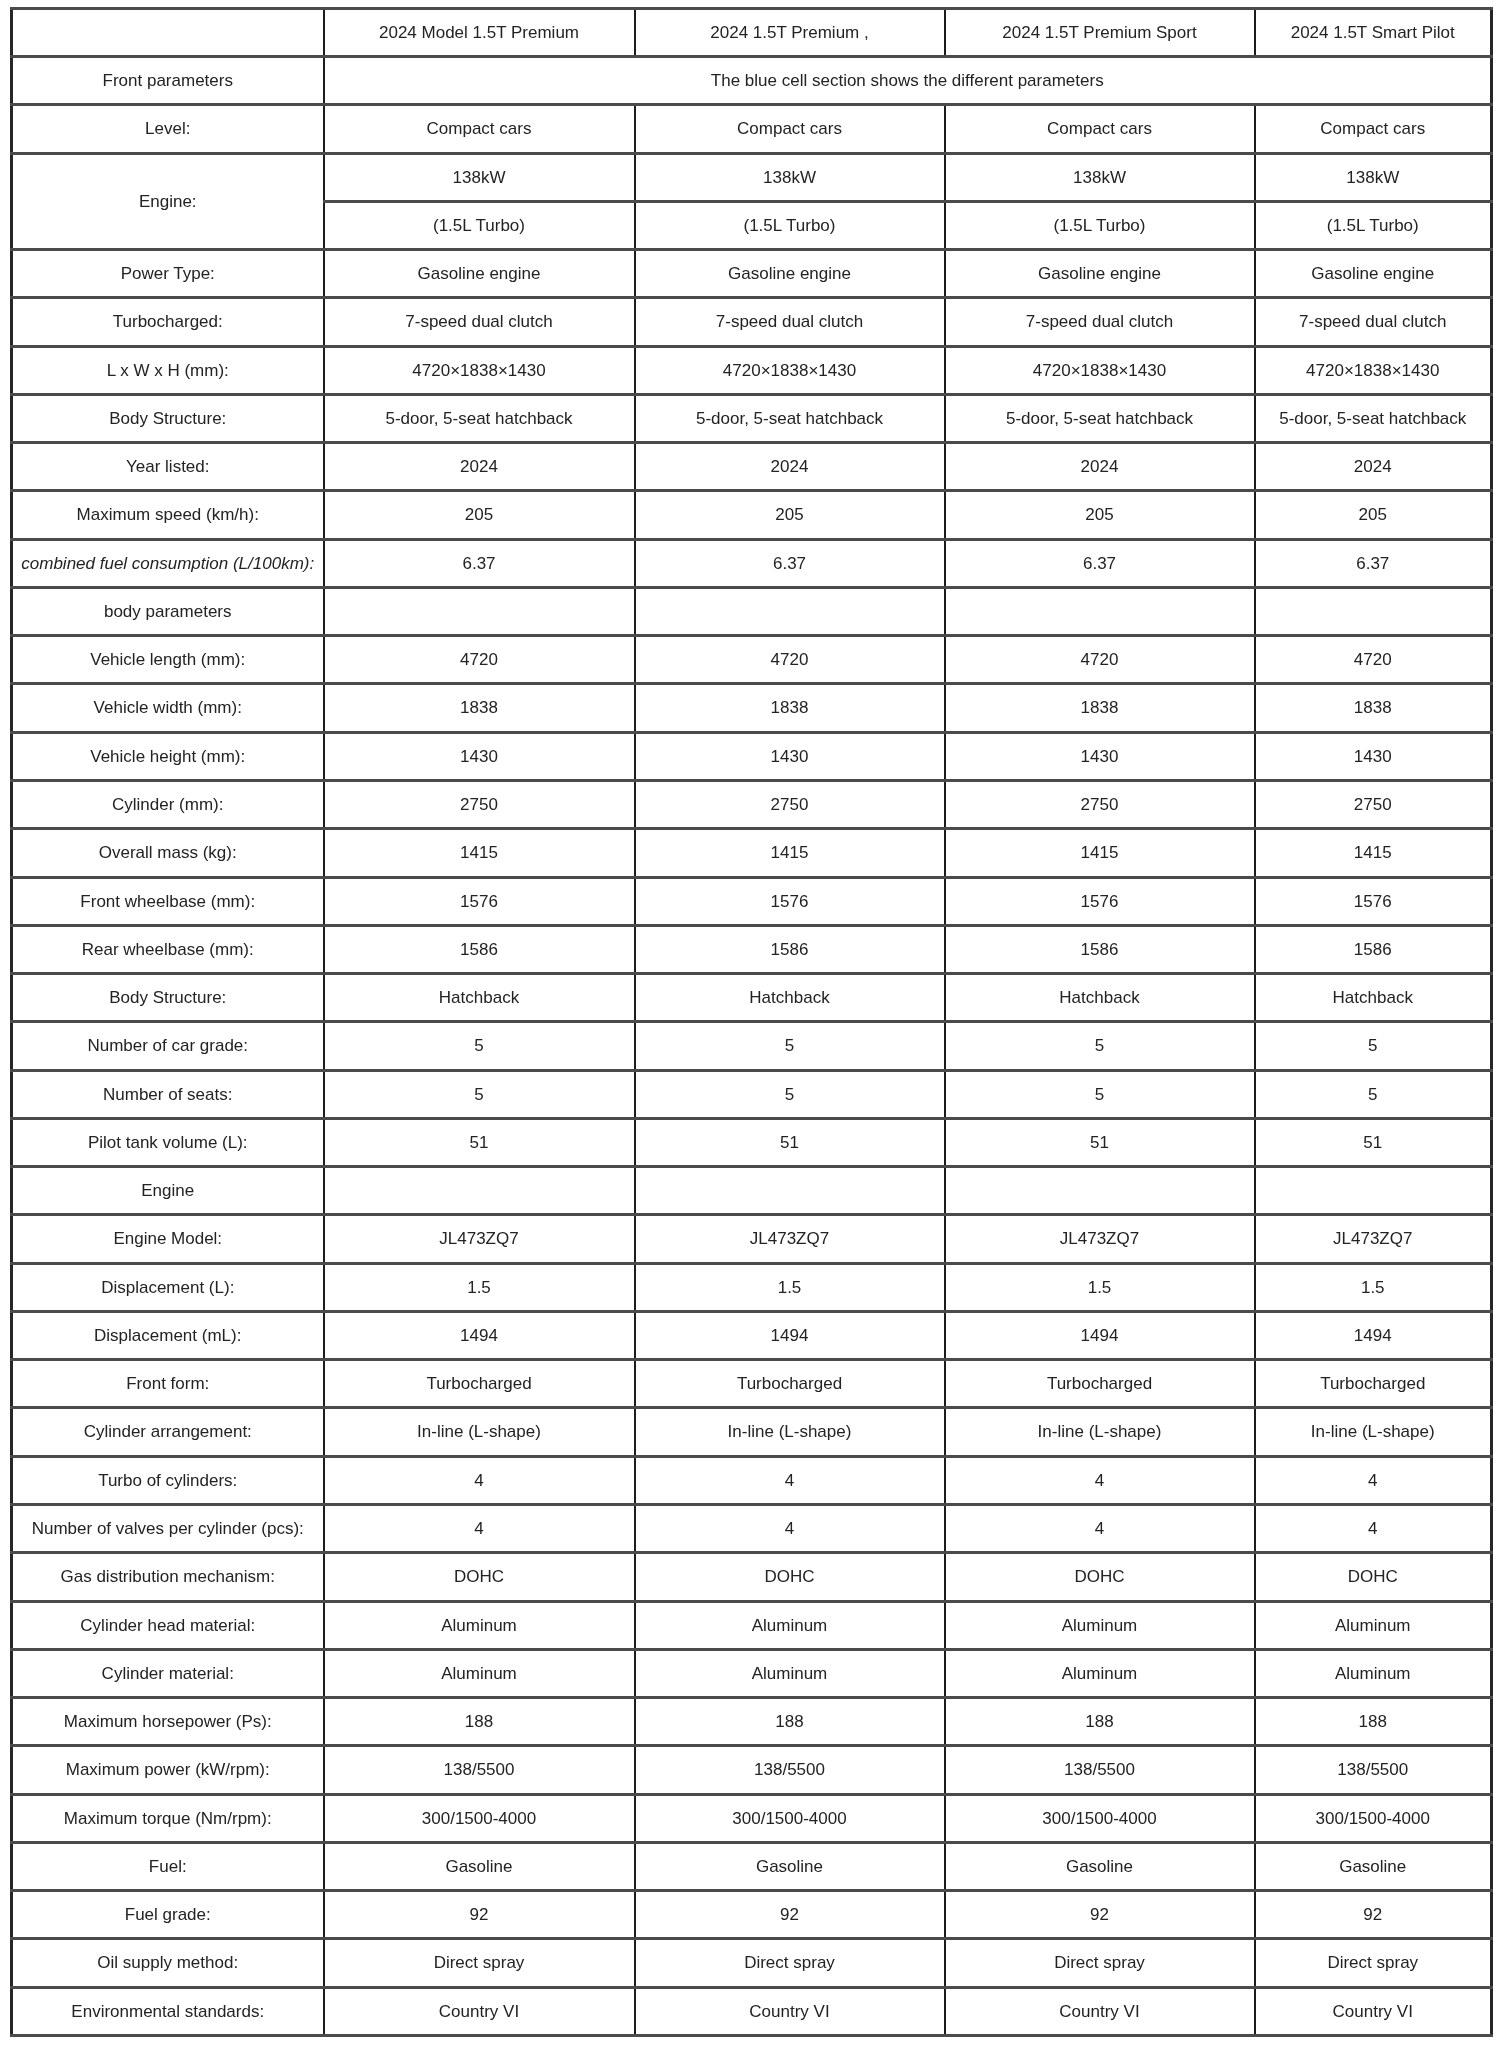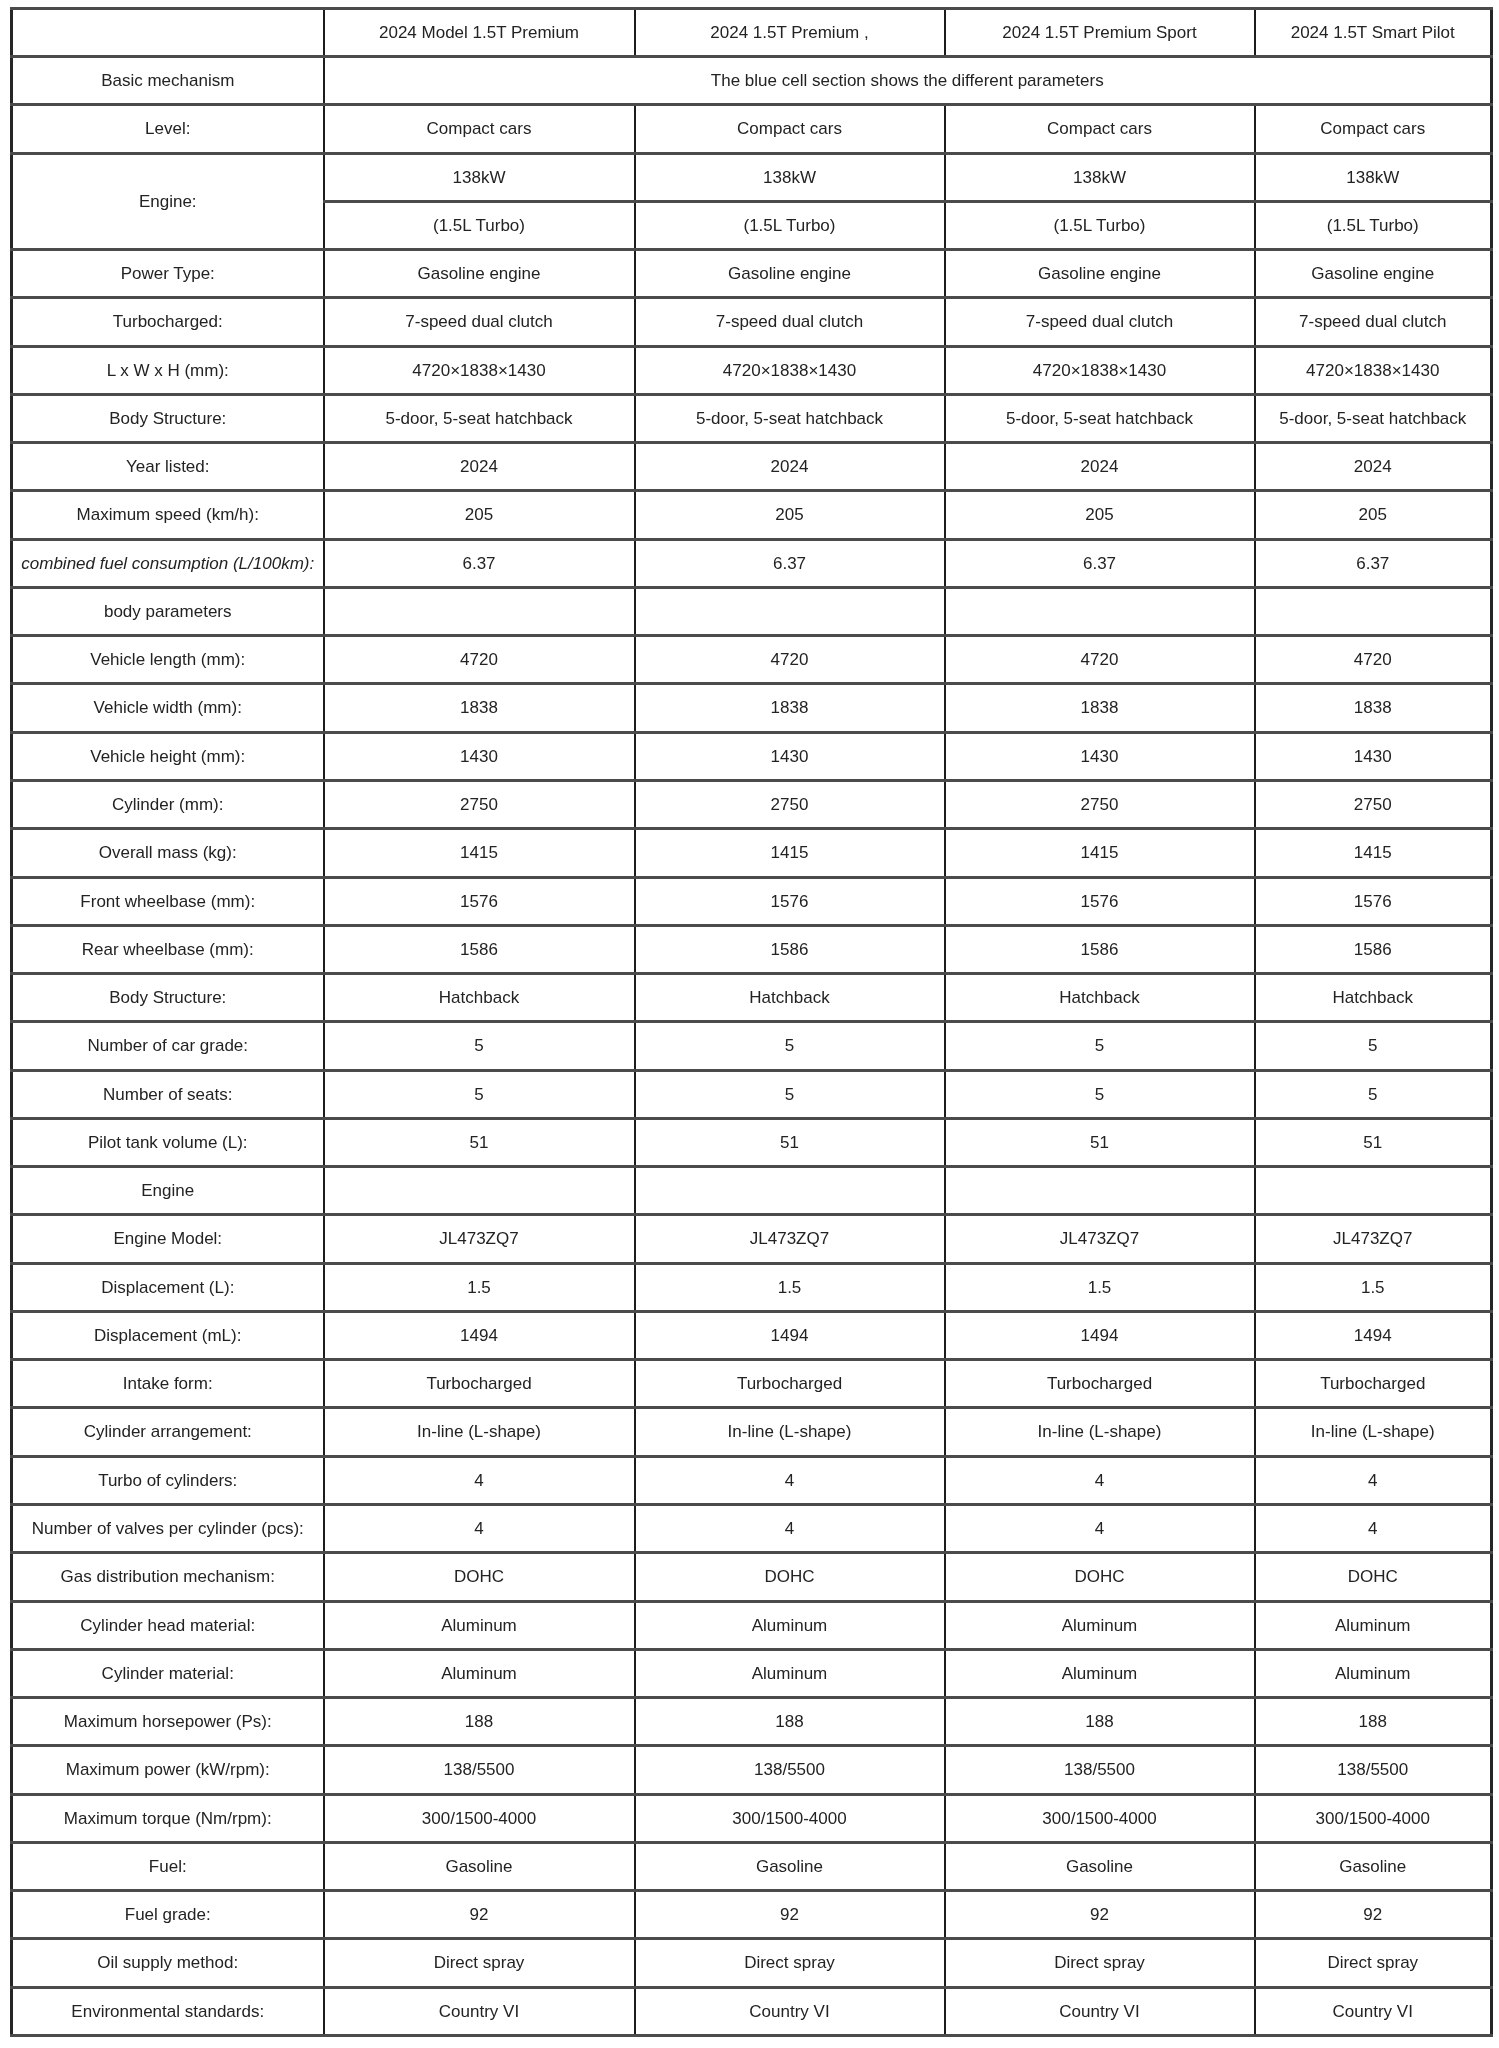--- a/index.html
+++ b/index.html
@@ -65,21 +65,21 @@
       <tr>
         <th></th>
         <th>2024 Model 1.5T Premium</th>
         <th>2024 1.5T Premium ,</th>
         <th>2024 1.5T Premium Sport</th>
         <th>2024 1.5T Smart Pilot</th>
       </tr>
     </thead>
     <tbody>
         <tr>
-          <td class="bold">Basic mechanism</td>
+          <td class="bold">Front parameters</td>
           <td colspan="4">The blue cell section shows the different parameters</td>
         </tr>
         <tr>
           <td>Level:</td>
           <td>Compact cars</td>
           <td>Compact cars</td>
           <td>Compact cars</td>
           <td>Compact cars</td>
         </tr>
         <tr>
@@ -250,21 +250,21 @@
           <td>1.5</td>
         </tr>
         <tr>
           <td>Displacement (mL):</td>
           <td>1494</td>
           <td>1494</td>
           <td>1494</td>
           <td>1494</td>
         </tr>
         <tr>
-          <td>Intake form:</td>
+          <td>Front form:</td>
           <td>Turbocharged</td>
           <td>Turbocharged</td>
           <td>Turbocharged</td>
           <td>Turbocharged</td>
         </tr>
         <tr>
           <td>Cylinder arrangement:</td>
           <td>In-line (L-shape)</td>
           <td>In-line (L-shape)</td>
           <td>In-line (L-shape)</td>

